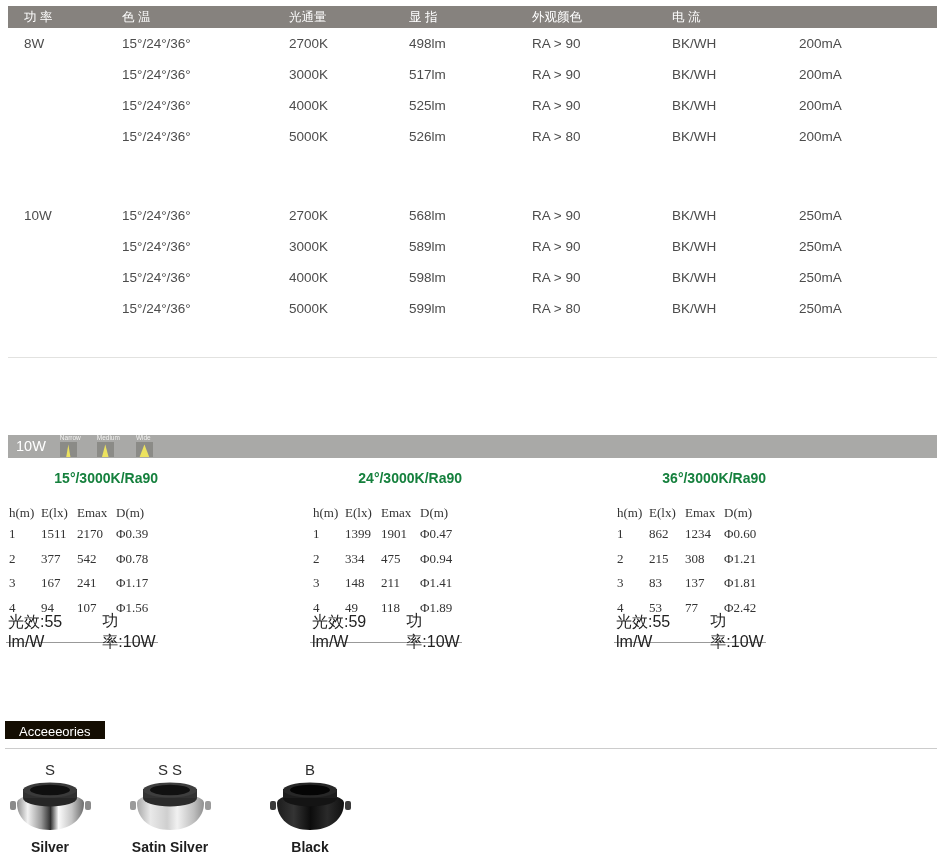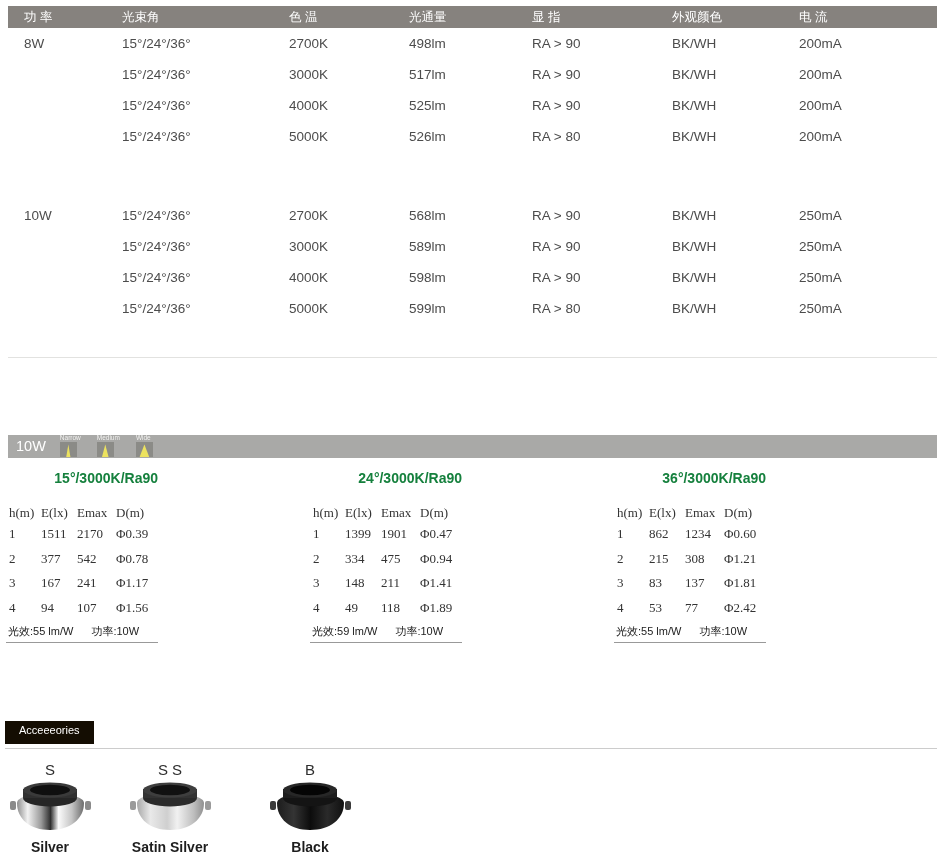--- a/index.html
+++ b/index.html
@@ -59,47 +59,46 @@
   .phot.p3 { left:614px; }
   .phot-title { font-size:14px; font-weight:bold; color:#15803d; text-align:right; height:18px; }
   .phot-grid {
     display:grid; grid-template-columns:32px 36px 39px 1fr;
     padding-left:3px; font-size:13px; color:#333333;font-family:Liberation Serif, serif;
   }
   .phot-head { margin-top:16px; height:18px; align-items:center; }
   .phot-row { height:24.5px; align-items:center; }
   .phot-foot {
     margin-top:1px; height:22px; display:flex; align-items:center; gap:18px;
-    font-size:11px; color:#222222; border-bottom:1px solid #999999; padding-left:2px;
+    font-size:16px; color:#222222; border-bottom:1px solid #999999; padding-left:2px;
   }
 
   
   .acc-title-box {
     position:absolute; left:5px; top:721px; background:#140d02; color:#ffffff;
-    font-size:11px; padding:3px 14px 8px 14px;
+    font-size:13px; padding:3px 14px 0 14px;
   }
   .acc-divider { position:absolute; left:5px; top:748px; width:932px; height:1px; background:#cccccc; }
   .acc-items { position:absolute; left:0; top:761px; width:945px; height:95px; }
   .acc-item { position:absolute; top:0; width:100px; text-align:center; }
   .acc-item.a1 { left:0; }
   .acc-item.a2 { left:120px; }
   .acc-item.a3 { left:260px; }
   .acc-code { font-size:15px; color:#2e2e2e; height:19px; }
   .acc-ring { margin-top:2px; }
   .acc-label { font-size:14px; font-weight:bold; color:#1d1d1d; margin-top:1px; }
 </style>
 </head>
 <body>
 
 <div class="page">
 
   <div class="spec-header spec-grid">
 
   <span>功 率</span>
-      <span>光束角</span>
       <span>色 温</span>
       <span>光通量</span>
       <span>显 指</span>
       <span>外观颜色</span>
       <span>电 流</span>
     </div>
 
   <div class="spec-body">
 
       <div class="spec-row spec-grid">

